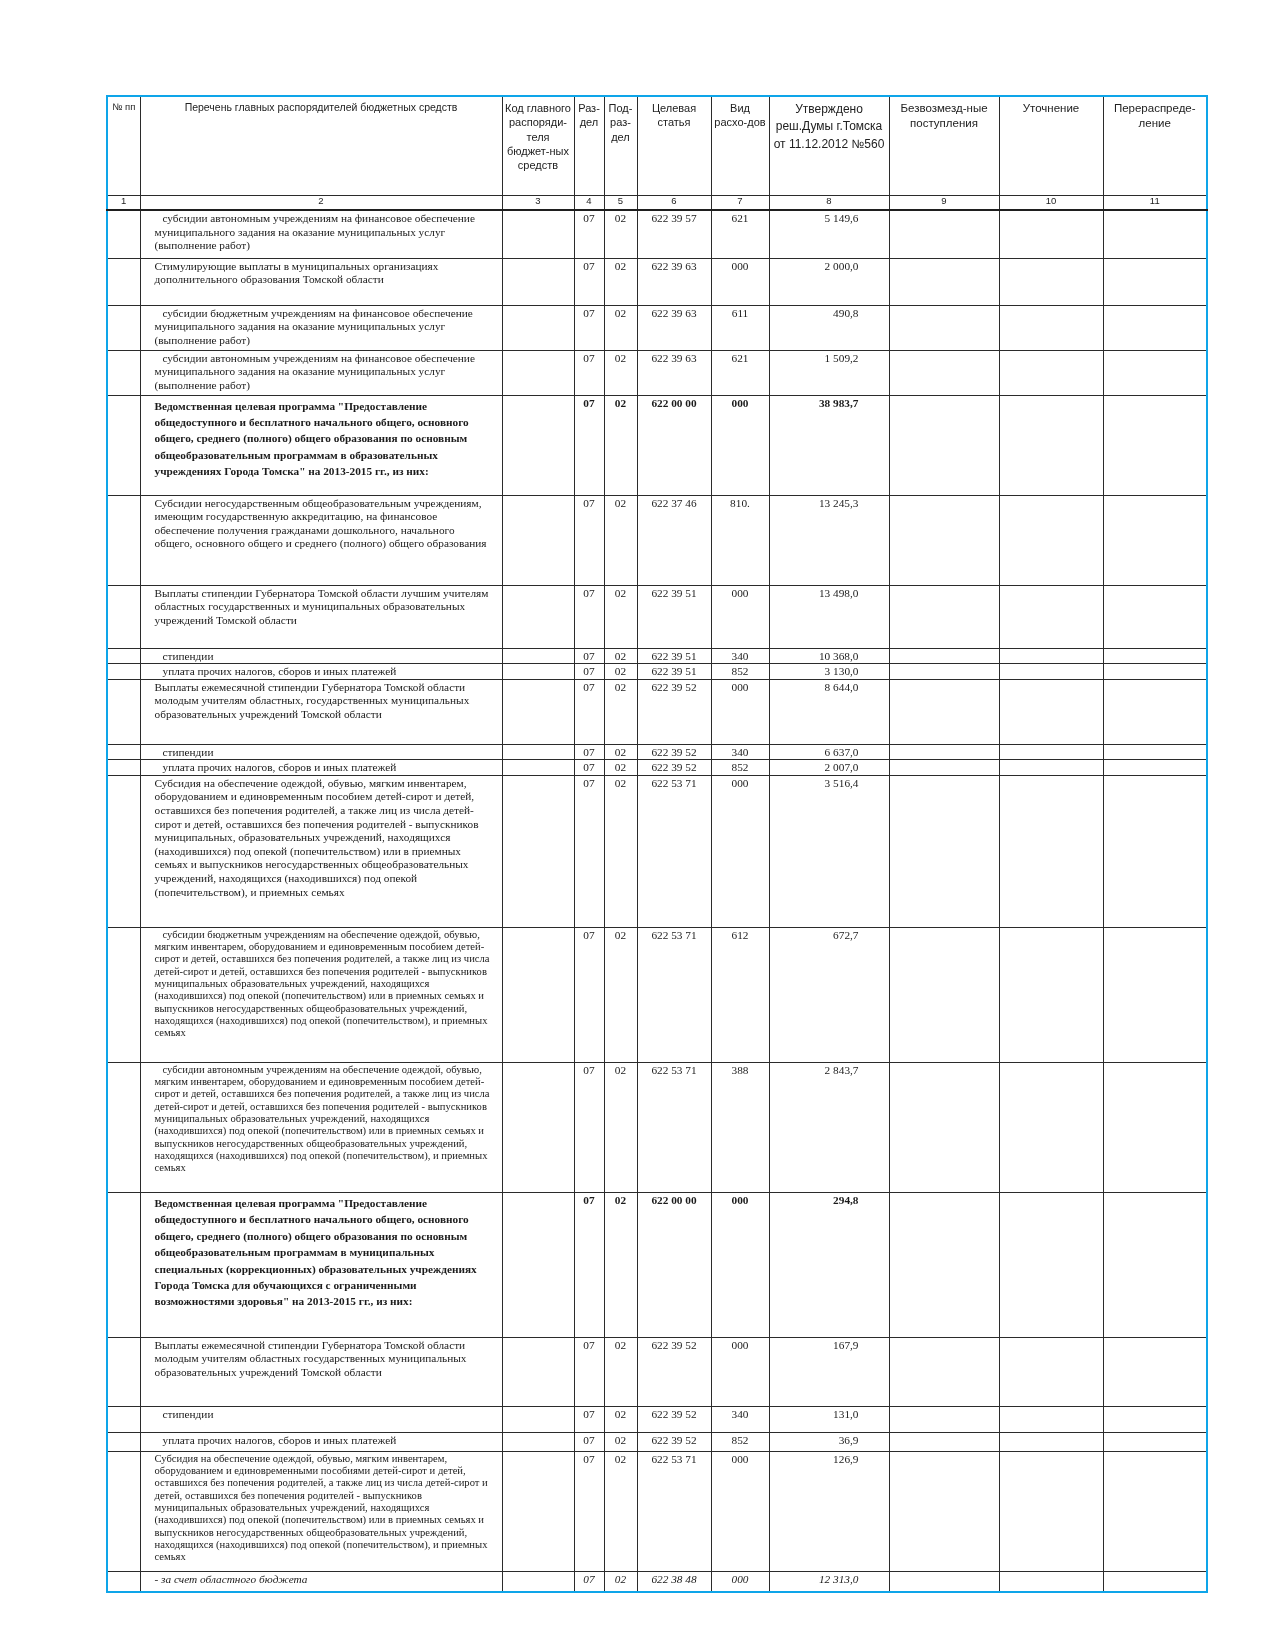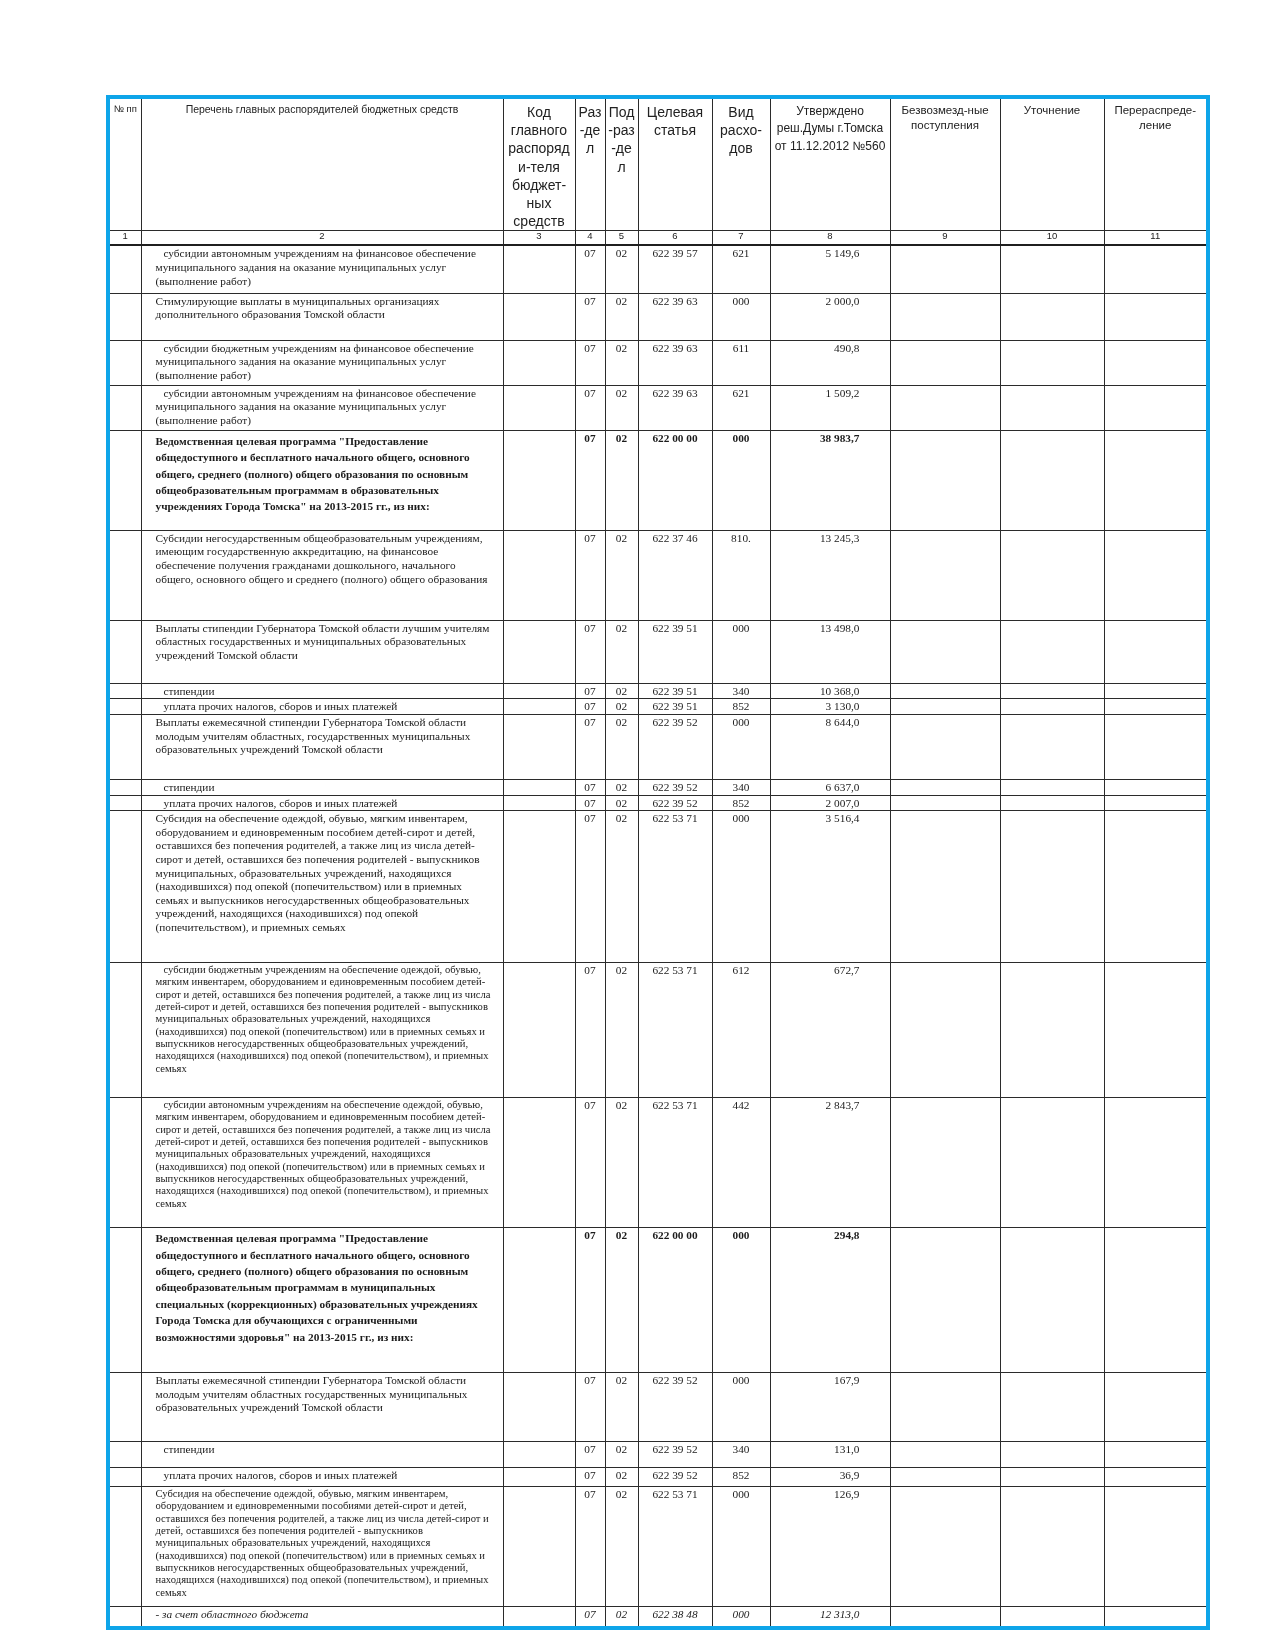--- a/index.html
+++ b/index.html
@@ -5,40 +5,40 @@
   html,body{margin:0;padding:0;}
   body{
     width:1275px;height:1650px;background:#ffffff;overflow:hidden;
     font-family:"Liberation Serif", serif;color:#1b1b1b;
     -webkit-font-smoothing:antialiased;
   }
   .page{position:relative;width:1275px;height:1650px;background:#fff;}
   table.budget{
     border-collapse:collapse;table-layout:fixed;
     margin:95px 0 0 106px;width:1100px;
-    border:4px solid #0ea5e9;
+    border:2px solid #0ea5e9;
   }
   th,td{
     border:1px solid #2b2b2b;
     vertical-align:top;overflow:hidden;
     word-wrap:break-word;
   }
   
   thead th{
     font-family:"Liberation Sans", sans-serif;font-weight:normal;
     text-align:center;padding:4px 2px 0 2px;line-height:1.3;color:#222;
   }
   thead tr.labels th{height:94px;}
   thead tr.nums th{
     height:11px;font-size:9.5px;padding:0 0 2px 0;line-height:1.1;
     border-bottom:2px solid #1f1f1f;
   }
   th.th-c1{font-size:9.5px;}
   th.th-c2{font-size:10.5px;}
-  th.th-c3,th.th-c4,th.th-c5,th.th-c6,th.th-c7{font-size:14px;}
+  th.th-c3,th.th-c4,th.th-c5,th.th-c6,th.th-c7{font-size:11px;}
   th.th-c8{font-size:12px;line-height:1.45;}
   th.th-c9,th.th-c10,th.th-c11{font-size:11.5px;}
   
   td{font-size:11.3px;line-height:13.6px;padding:1px 2px 0 2px;}
   td.c-name{text-align:left;padding-left:14px;padding-right:8px;}
   td.c-num,td.c-code,td.c-razdel,td.c-podrazdel,td.c-article,td.c-vid{text-align:center;}
   td.c-approved{text-align:right;padding-right:30px;}
   td.c-adjustment{text-align:right;padding-right:12px;}
   tr.indent td.c-name{text-indent:8px;}
   tr.small td.c-name{font-size:10.6px;line-height:12.3px;}
@@ -276,21 +276,21 @@
           <td class="c-adjustment"></td>
           <td class="c-redistribution"></td>
         </tr>
         <tr class="indent small" style="height: 130px;">
           <td class="c-num"></td>
           <td class="c-name">субсидии автономным учреждениям  на обеспечение одеждой, обувью, мягким инвентарем, оборудованием и единовременным пособием детей-сирот и детей, оставшихся без попечения родителей, а также лиц из числа детей-сирот и детей, оставшихся  без попечения родителей - выпускников муниципальных образовательных учреждений, находящихся (находившихся) под опекой (попечительством) или в приемных семьях и выпускников негосударственных общеобразовательных учреждений, находящихся (находившихся) под опекой (попечительством), и приемных семьях</td>
           <td class="c-code"></td>
           <td class="c-razdel">07</td>
           <td class="c-podrazdel">02</td>
           <td class="c-article">622 53 71</td>
-          <td class="c-vid">442</td>
+          <td class="c-vid">388</td>
           <td class="c-approved">2 843,7</td>
           <td class="c-grants"></td>
           <td class="c-adjustment"></td>
           <td class="c-redistribution"></td>
         </tr>
         <tr class="bold" style="height: 145px;">
           <td class="c-num"></td>
           <td class="c-name">Ведомственная целевая программа "Предоставление общедоступного и бесплатного начального общего, основного общего, среднего (полного) общего образования по основным общеобразовательным программам  в муниципальных специальных (коррекционных) образовательных учреждениях Города Томска для обучающихся с ограниченными возможностями здоровья" на 2013-2015 гг., из них:</td>
           <td class="c-code"></td>
           <td class="c-razdel">07</td>

